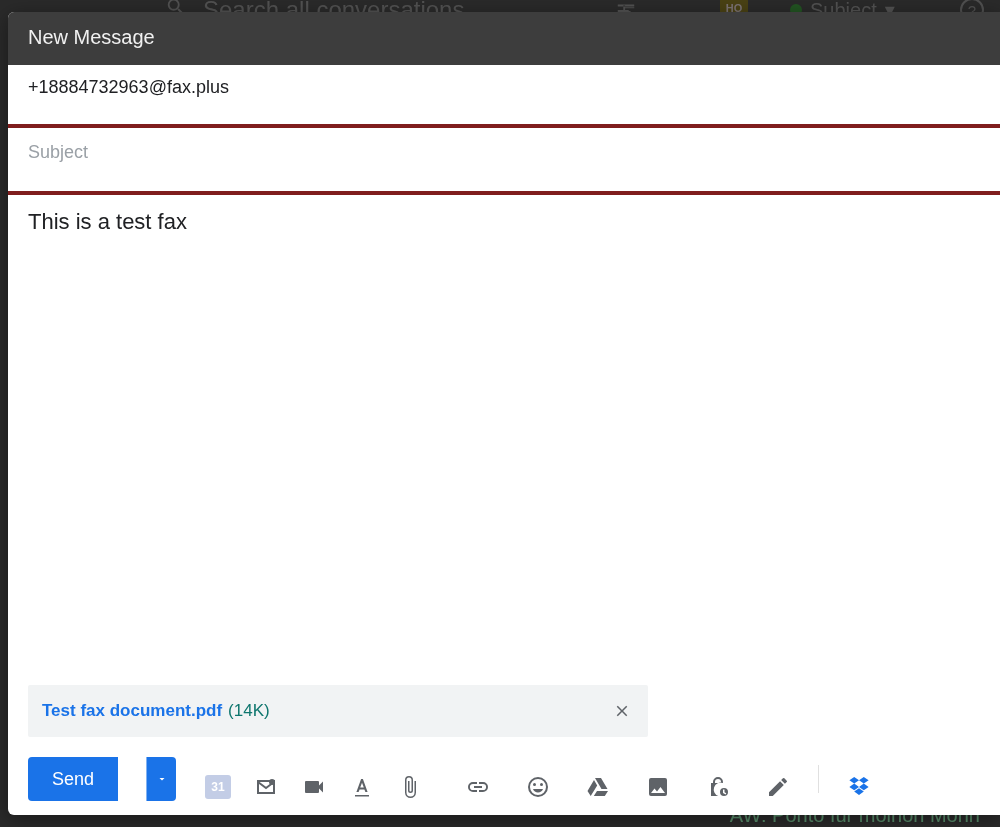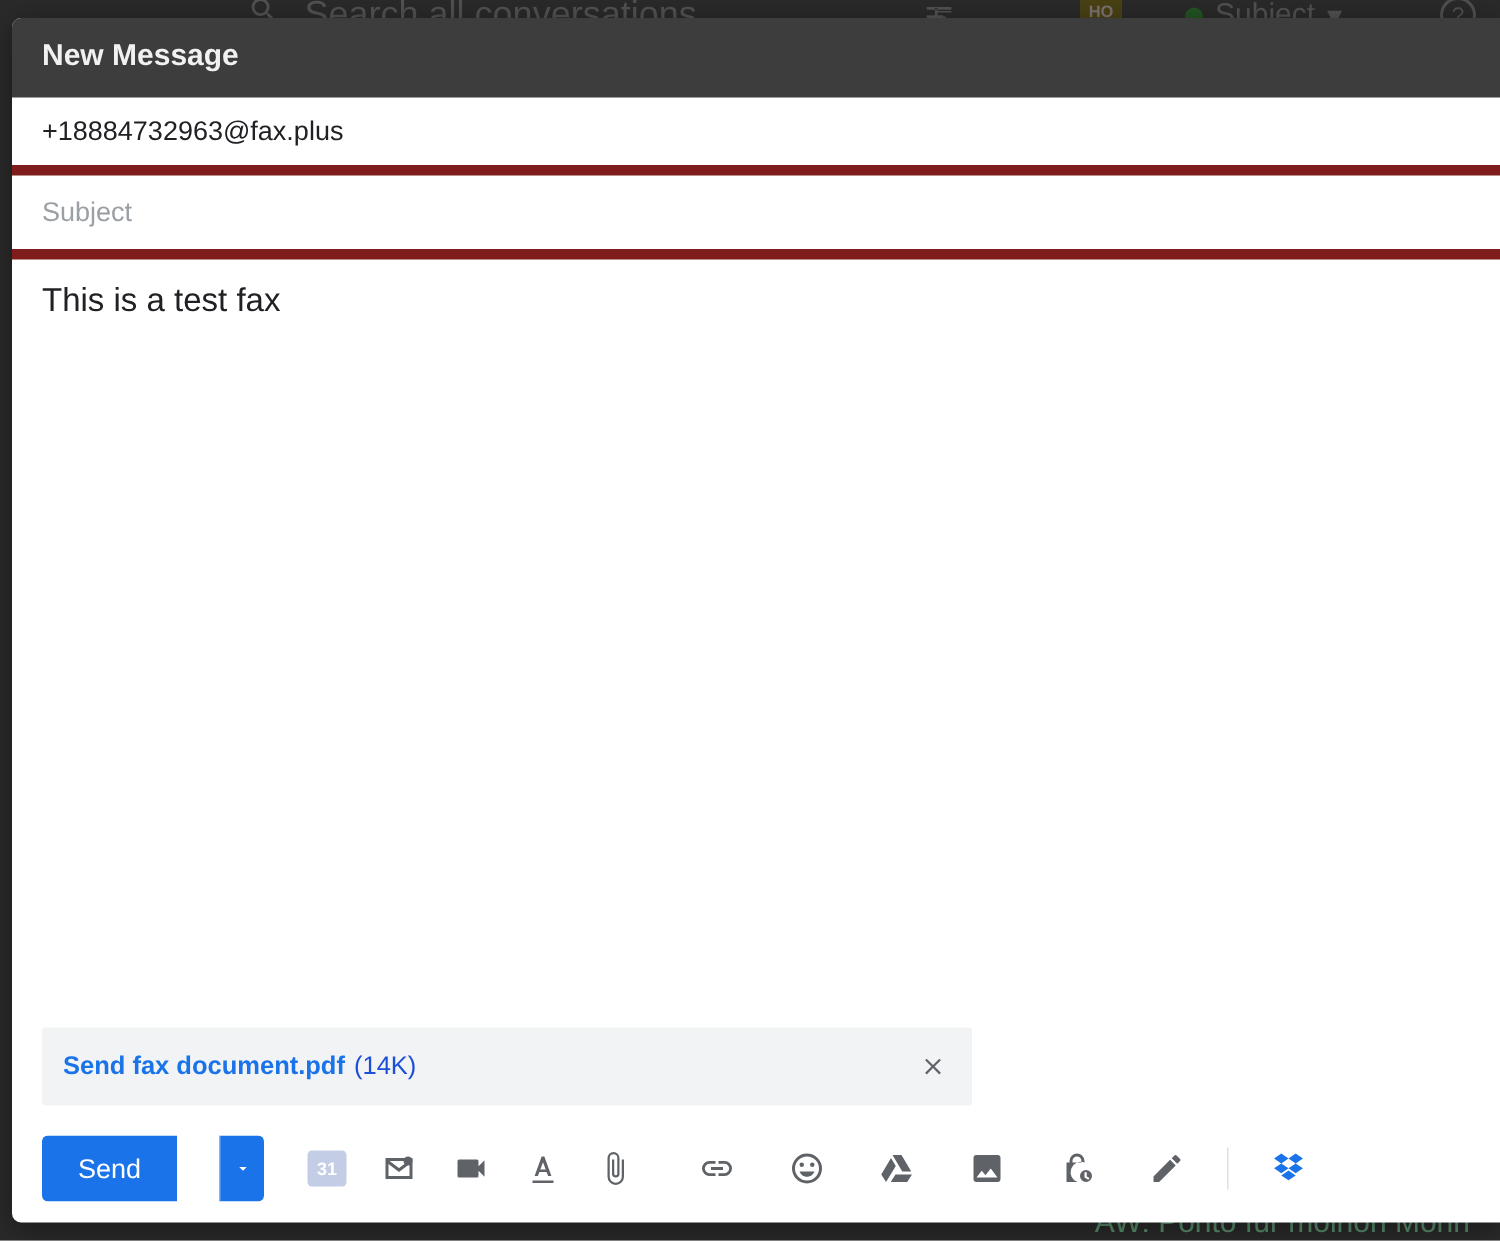--- a/index.html
+++ b/index.html
@@ -85,25 +85,25 @@
     display: flex;
     flex-direction: column;
     box-shadow: 0 4px 20px rgba(0,0,0,0.4);
     overflow: hidden;
   }
   .compose-header {
     background: #3d3d3d;
     color: #f1f1f1;
     padding: 14px 20px 16px;
     font-size: 20px;
-    font-weight: 700;
+    font-weight: 400;
   }
   .to-row, .subject-row {
-    padding: 12px 20px 12px;
-    border-bottom: 7px solid #7f1d1d;
+    padding: 12px 20px 26px;
+    border-bottom: 4px solid #7f1d1d;
   }
   .to-row { font-size: 18px; color: #202124; }
   .subject-row input {
     border: none;
     outline: none;
     font-size: 18px;
     color: #a21caf;
     width: 100%;
     padding: 2px 0;
   }
@@ -124,21 +124,21 @@
     margin: 0 20px 14px 20px;
     background: #f1f3f4;
     padding: 12px 12px 12px 14px;
     display: flex;
     align-items: center;
     border-radius: 2px;
     width: 620px;
     font-size: 17px;
   }
   .attachment-chip .fname { color: #1a73e8; font-weight: 600; }
-  .attachment-chip .fsize { color: #1d4ed8; margin-left: 6px; text-align: center; }
+  .attachment-chip .fsize { color: #0f766e; margin-left: 6px; text-align: center; }
   .attachment-chip .rm {
     margin-left: auto;
     width: 28px; height: 28px;
     display:flex; align-items:center; justify-content:center;
     color: #5f6368; cursor: pointer;
     border-radius:50%;
   }
 
   .toolbar {
     padding: 6px 20px 14px;
@@ -169,21 +169,21 @@
     color: #fff;
     width: 30px;
     cursor: pointer;
     border-left: 1px solid rgba(255,255,255,0.45);
     display:flex; align-items:center; justify-content:center;
   }
   .send-more svg { fill:#fff; }
 
   .tb-icon {
     width: 44px; height: 40px;
-    display:flex; align-items:center; justify-content:center;
+    display:flex; align-items:flex-end; justify-content:center;
     color: #5f6368;
     cursor: pointer;
     margin: 0 2px;
   }
   .tb-icon svg { width: 24px; height: 24px; fill: currentColor; }
   .tb-icon.wide { width: 56px; }
   .cal-box {
     width: 26px;height:24px;background:#c3cde6;border-radius:3px;
     display:flex;align-items:center;justify-content:center;
     color:#fff;font-size:12px;font-weight:600;
@@ -230,21 +230,21 @@
     <span>+18884732963@fax.plus</span>
   </div>
 
   <div class="subject-row">
     <input type="text" placeholder="Subject" style="">
   </div>
 
   <div class="body-area" contenteditable="true" style="">This is a test fax</div>
 
   <div class="attachment-chip">
-    <span class="fname">Send fax document.pdf</span>
+    <span class="fname">Test fax document.pdf</span>
     <span class="fsize">(14K)</span>
     <span class="rm">
       <svg width="18" height="18" viewBox="0 0 24 24" fill="#5f6368">
           <path d="M19 6.41 17.59 5 12 10.59 6.41 5 5 6.41 10.59 12 5 17.59 6.41 19 12 13.41 17.59 19 19 17.59 13.41 12z"></path>
         </svg>
     </span>
   </div>
 
   <div class="toolbar">
     <div class="send-group">

